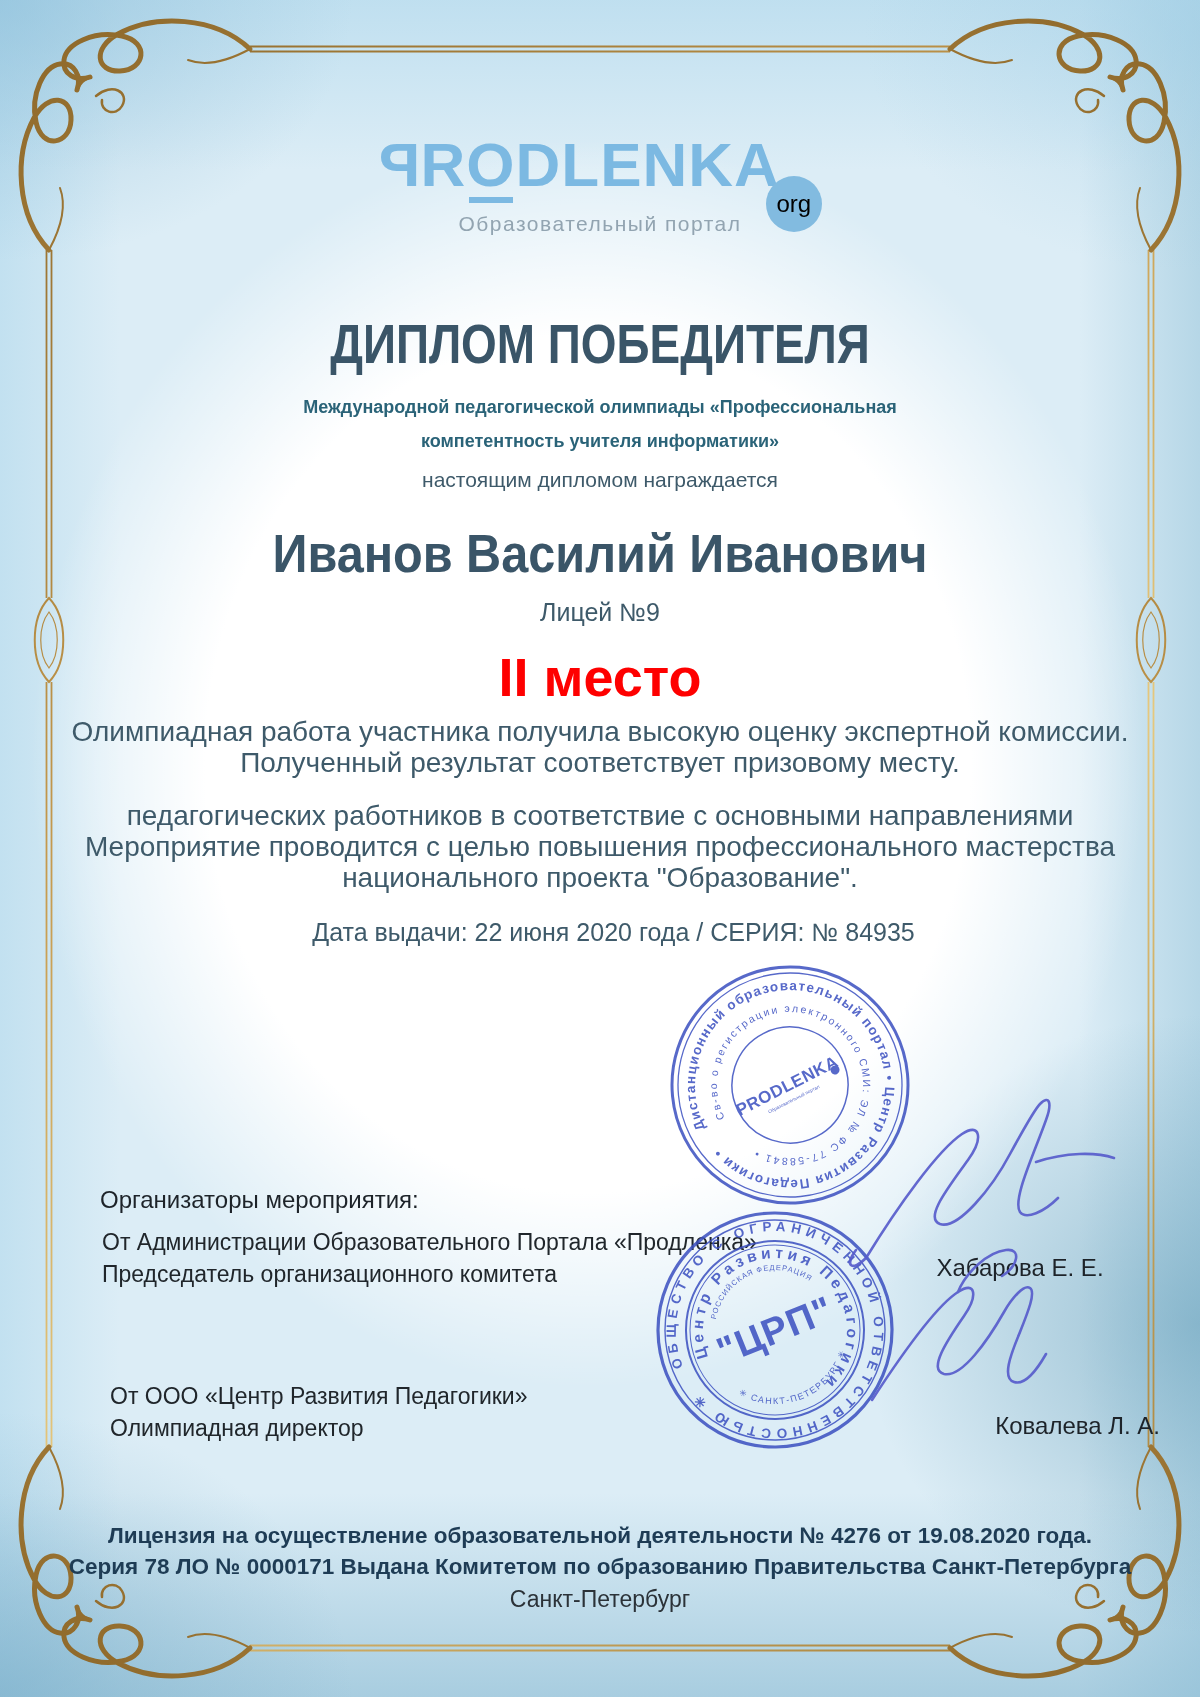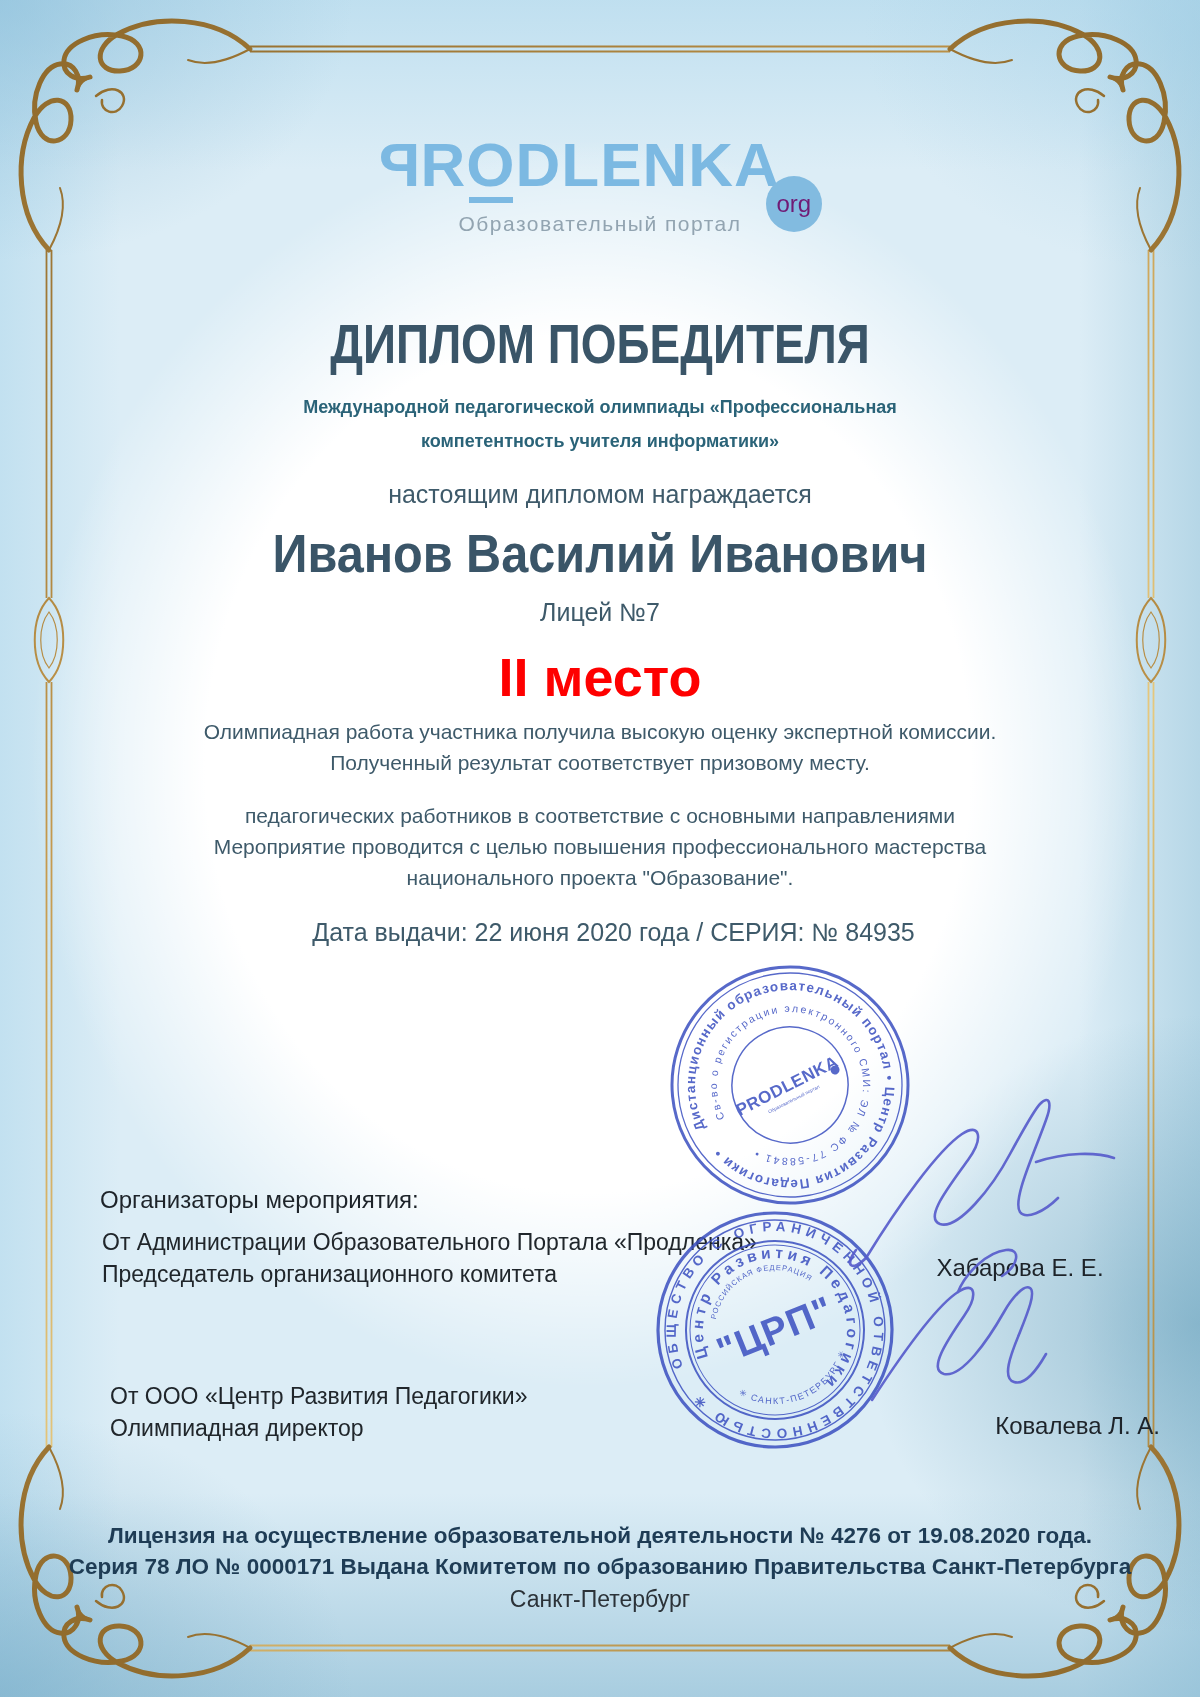--- a/index.html
+++ b/index.html
@@ -20,32 +20,32 @@
   .cx{left:0;right:0;text-align:center;}
   .nowrap{white-space:nowrap;}
   svg{display:block;}
   
   .logo-wrap{top:134px;}
   .logo-line{display:flex;justify-content:center;align-items:flex-start;}
   .logo-text{font-size:62px;line-height:1;font-weight:bold;color:#7cb9e2;letter-spacing:1px;}
   .flip{display:inline-block;transform:scaleX(-1);}
   .o-u{position:relative;display:inline-block;}
   .o-u::after{content:"";position:absolute;left:3px;right:3px;bottom:-7px;height:6px;background:#7cb9e2;}
-  .logo-badge{width:56px;height:56px;border-radius:50%;background:#82bbe0;color:#701a75;
+  .logo-badge{width:56px;height:56px;border-radius:50%;background:#82bbe0;color:#000000;
     display:flex;align-items:center;justify-content:center;font-size:24px;
     margin-left:-14px;transform:translateY(42px);}
   .logo-sub{margin-top:16px;color:#92a4b1;font-size:21px;letter-spacing:1.5px;}
   
   .title{top:316px;font-size:56px;font-weight:bold;color:#3a5568;transform:scaleX(.82);line-height:1;}
   .event{top:390px;font-size:18px;font-weight:bold;color:#2a6378;line-height:34px;}
-  .intro{top:480px;font-size:25px;color:#3e5a6a;}
+  .intro{top:468px;font-size:21px;color:#3e5a6a;}
   .name{top:524px;font-size:54px;font-weight:bold;color:#3a5568;transform:scaleX(.9);line-height:1.1;}
   .school{top:598px;font-size:25px;color:#3e5a6a;}
   .place{top:650px;font-size:54px;font-weight:bold;color:#fe0000;line-height:1;}
-  .para{font-size:21px;color:#3e5a6a;line-height:31px;}
+  .para{font-size:28px;color:#3e5a6a;line-height:31px;}
   .para1{top:716px;}
   .para2{top:800px;}
   .issue{top:918px;font-size:25px;color:#3e5a6a;padding-left:27px;}
   
   .org-heading{top:1166px;left:100px;font-size:24px;color:#1d2329;margin-top:20px;}
   .org-block{font-size:23px;color:#20262b;line-height:32px;}
   .org1{top:1226px;left:102px;}
   .org2{top:1380px;left:110px;}
   .signer{font-size:24px;color:#1d2329;left:880px;width:280px;text-align:center;}
   .signer1{top:1254px;}
@@ -116,21 +116,21 @@
     <div class="logo-sub">Образовательный портал</div>
   </div>
 
   <div class="abs cx title nowrap">ДИПЛОМ ПОБЕДИТЕЛЯ</div>
   <div class="abs cx event">
     <div class="nowrap">Международной педагогической олимпиады «Профессиональная</div>
     <div class="nowrap">компетентность учителя информатики»</div>
   </div>
   <div class="abs cx intro nowrap">настоящим дипломом награждается</div>
   <div class="abs cx name nowrap">Иванов Василий Иванович</div>
-  <div class="abs cx school nowrap">Лицей №7</div>
+  <div class="abs cx school nowrap">Лицей №9</div>
   <div class="abs cx place nowrap">II место</div>
 
   <div class="abs cx para para1">
     <div class="nowrap">Олимпиадная работа участника получила высокую оценку экспертной комиссии.</div>
     <div class="nowrap">Полученный результат соответствует призовому месту.</div>
   </div>
   <div class="abs cx para para2">
     <div class="nowrap">педагогических работников в соответствие с основными направлениями</div>
     <div class="nowrap">Мероприятие проводится с целью повышения профессионального мастерства</div>
     <div class="nowrap">национального проекта "Образование".</div>

